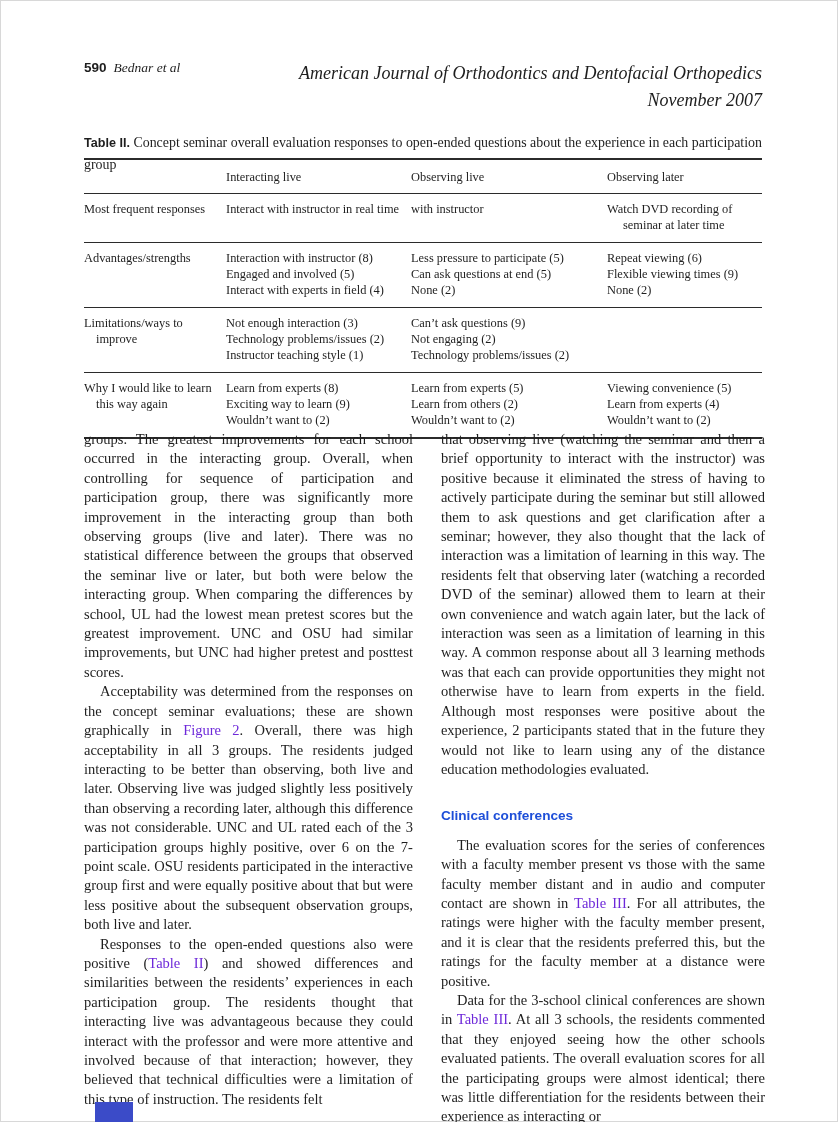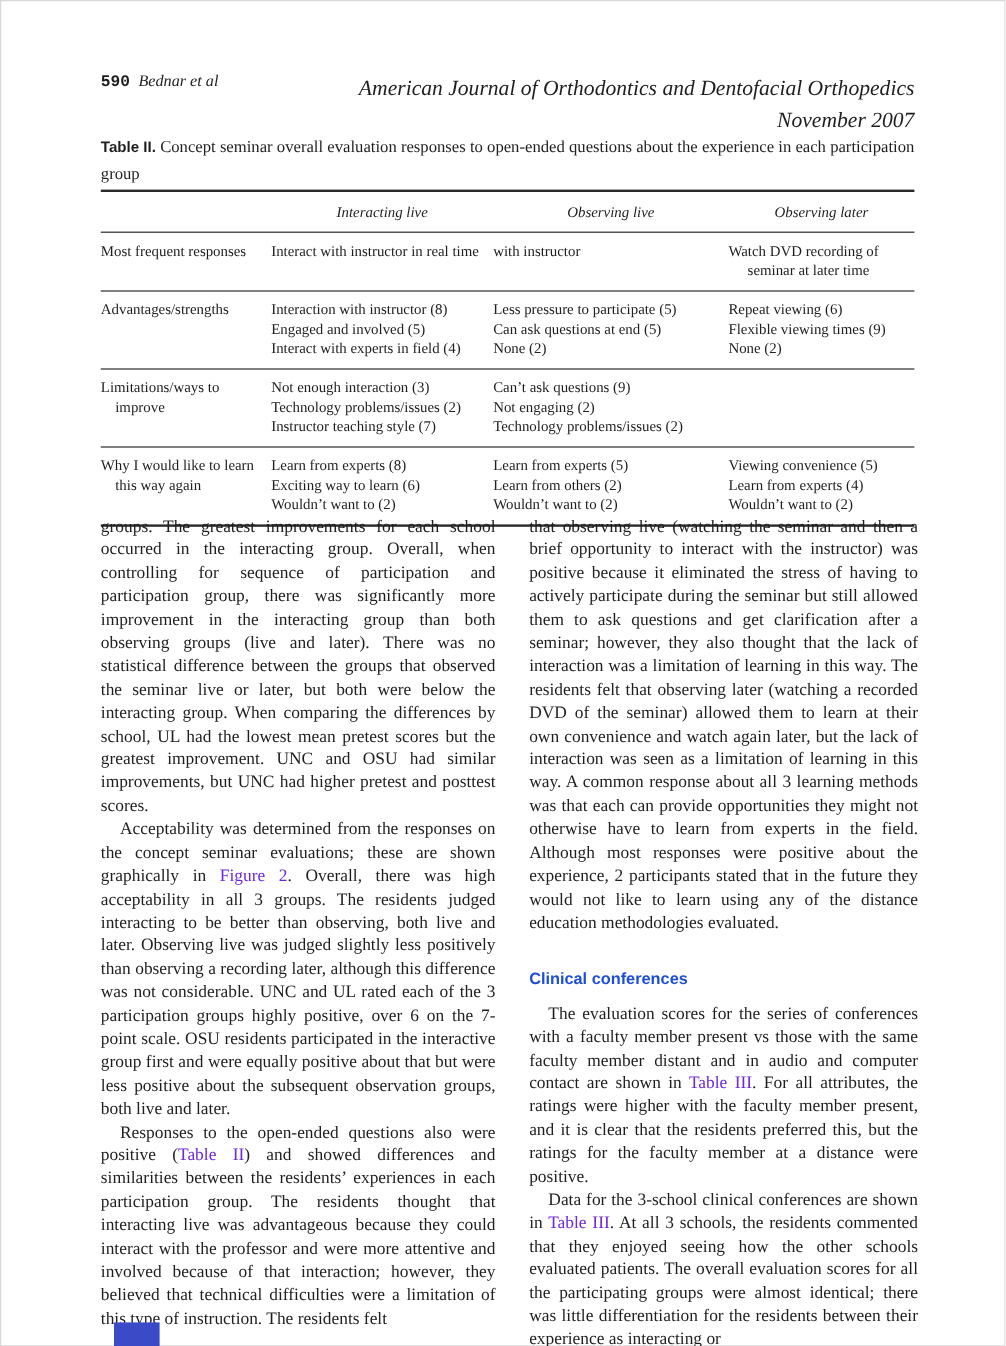--- a/index.html
+++ b/index.html
@@ -2,34 +2,34 @@
 <html><head>
 <meta charset="utf-8">
 <style>
   html,body{margin:0;padding:0;background:#ffffff;}
   .page{position:relative;width:838px;height:1122px;background:#ffffff;overflow:hidden;
         font-family:"Liberation Serif", serif;color:#1e1e1e;box-shadow:inset 0 0 0 1px #d8d8d8;}
 
   
   .runhead{position:absolute;top:60px;left:84px;width:678px;display:flex;justify-content:space-between;align-items:flex-start;}
   .rh-left{font-size:13.5px;white-space:nowrap;}
-  .rh-pagenum{font-family:Liberation Mono, monospace;font-weight:bold;font-size:13.5px;}
+  .rh-pagenum{font-family:Liberation Sans, sans-serif;font-weight:bold;font-size:13.5px;}
   .rh-authors{font-style:italic;margin-left:7px;}
   .rh-right{text-align:right;font-style:italic;font-size:18px;line-height:1.5;}
 
   
-  .tbl-caption{position:absolute;top:113px;left:84px;width:678px;font-size:13.9px;line-height:1.6;text-align:justify;}
+  .tbl-caption{position:absolute;top:132px;left:84px;width:678px;font-size:13.9px;line-height:1.6;text-align:justify;}
   .tbl-caption .tbl-label{font-family:"Liberation Sans", sans-serif;font-weight:bold;font-size:12.6px;}
 
   
   .tbl{position:absolute;top:158px;left:84px;width:678px;font-size:12.4px;line-height:16px;
        border-top:2px solid #2b2b2b;border-bottom:2px solid #2b2b2b;}
   .tr, .thead{display:grid;grid-template-columns:142px 185px 196px 155px;}
   .thead{border-bottom:1px solid #2b2b2b;padding:9px 0 8px 0;}
-  .th{font-style:italic;text-align:center;}
+  .th{}
   .tr{border-bottom:1px solid #2b2b2b;padding:7px 0 9px 0;}
   .tr:last-child{border-bottom:none;}
   .td{padding-right:10px;}
   .rowhead div:nth-child(n+2){padding-left:12px;}
   .wrap-indent .td:not(.rowhead) div:nth-child(n+2){padding-left:16px;}
 
   
   .bodycols{position:absolute;top:430px;left:84px;width:681px;display:flex;}
   .col{font-size:14.5px;line-height:19.4px;text-align:justify;}
   .col-left{width:338px;margin-right:28px;}
@@ -105,36 +105,36 @@
           </div>
         </div>
         <div class="tr">
           <div class="td rowhead">
             <div>Limitations/ways to</div>
             <div>improve</div>
           </div>
           <div class="td">
             <div>Not enough interaction (3)</div>
             <div>Technology problems/issues (2)</div>
-            <div>Instructor teaching style (7)</div>
+            <div>Instructor teaching style (1)</div>
           </div>
           <div class="td">
             <div>Can’t ask questions (9)</div>
             <div>Not engaging (2)</div>
             <div>Technology problems/issues (2)</div>
           </div>
         </div>
         <div class="tr">
           <div class="td rowhead">
             <div>Why I would like to learn</div>
             <div>this way again</div>
           </div>
           <div class="td">
             <div>Learn from experts (8)</div>
-            <div>Exciting way to learn (6)</div>
+            <div>Exciting way to learn (9)</div>
             <div>Wouldn’t want to (2)</div>
           </div>
           <div class="td">
             <div>Learn from experts (5)</div>
             <div>Learn from others (2)</div>
             <div>Wouldn’t want to (2)</div>
           </div>
           <div class="td">
             <div>Viewing convenience (5)</div>
             <div>Learn from experts (4)</div>

